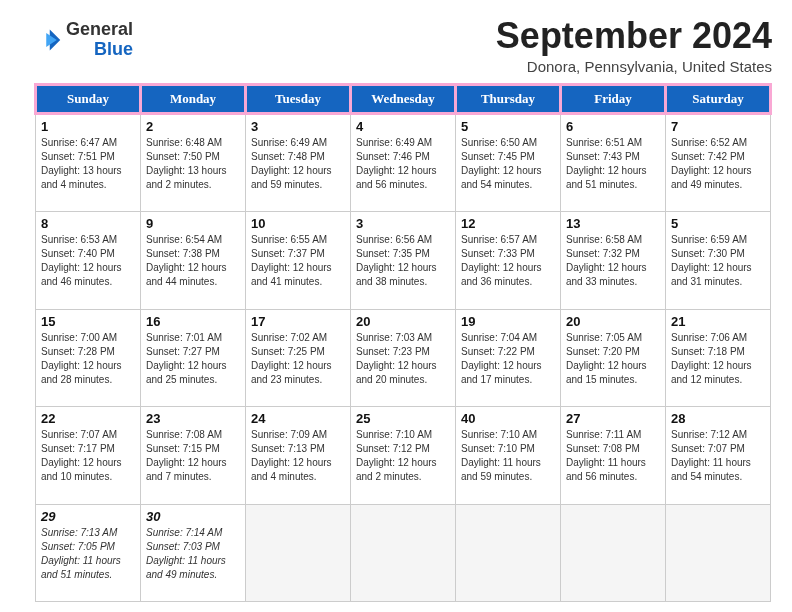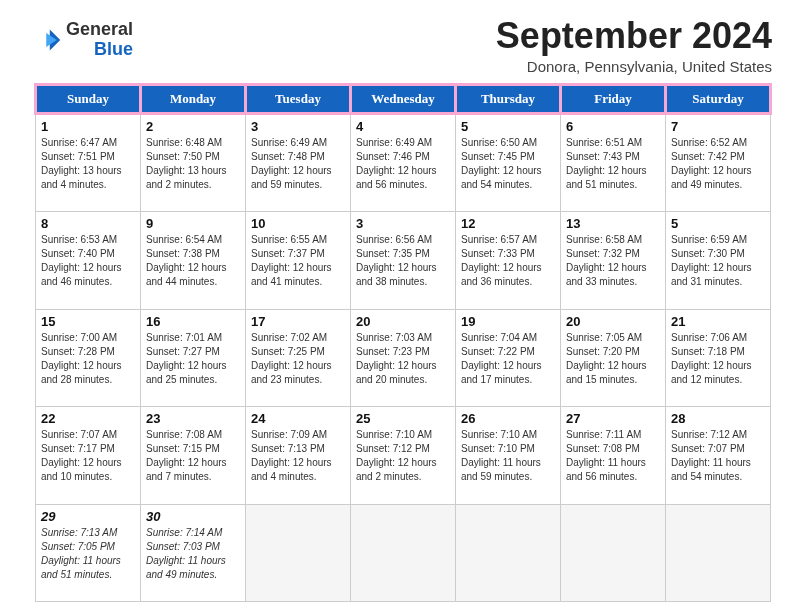--- a/index.html
+++ b/index.html
@@ -238,21 +238,21 @@
         </td>
         <td>
           <span class="day-num">24</span>
           <div class="day-info">Sunrise: 7:09 AM<br>Sunset: 7:13 PM<br>Daylight: 12 hours and 4 minutes.</div>
         </td>
         <td>
           <span class="day-num">25</span>
           <div class="day-info">Sunrise: 7:10 AM<br>Sunset: 7:12 PM<br>Daylight: 12 hours and 2 minutes.</div>
         </td>
         <td>
-          <span class="day-num">26</span>
+          <span class="day-num">40</span>
           <div class="day-info">Sunrise: 7:10 AM<br>Sunset: 7:10 PM<br>Daylight: 11 hours and 59 minutes.</div>
         </td>
         <td>
           <span class="day-num">27</span>
           <div class="day-info">Sunrise: 7:11 AM<br>Sunset: 7:08 PM<br>Daylight: 11 hours and 56 minutes.</div>
         </td>
         <td>
           <span class="day-num">28</span>
           <div class="day-info">Sunrise: 7:12 AM<br>Sunset: 7:07 PM<br>Daylight: 11 hours and 54 minutes.</div>
         </td>

